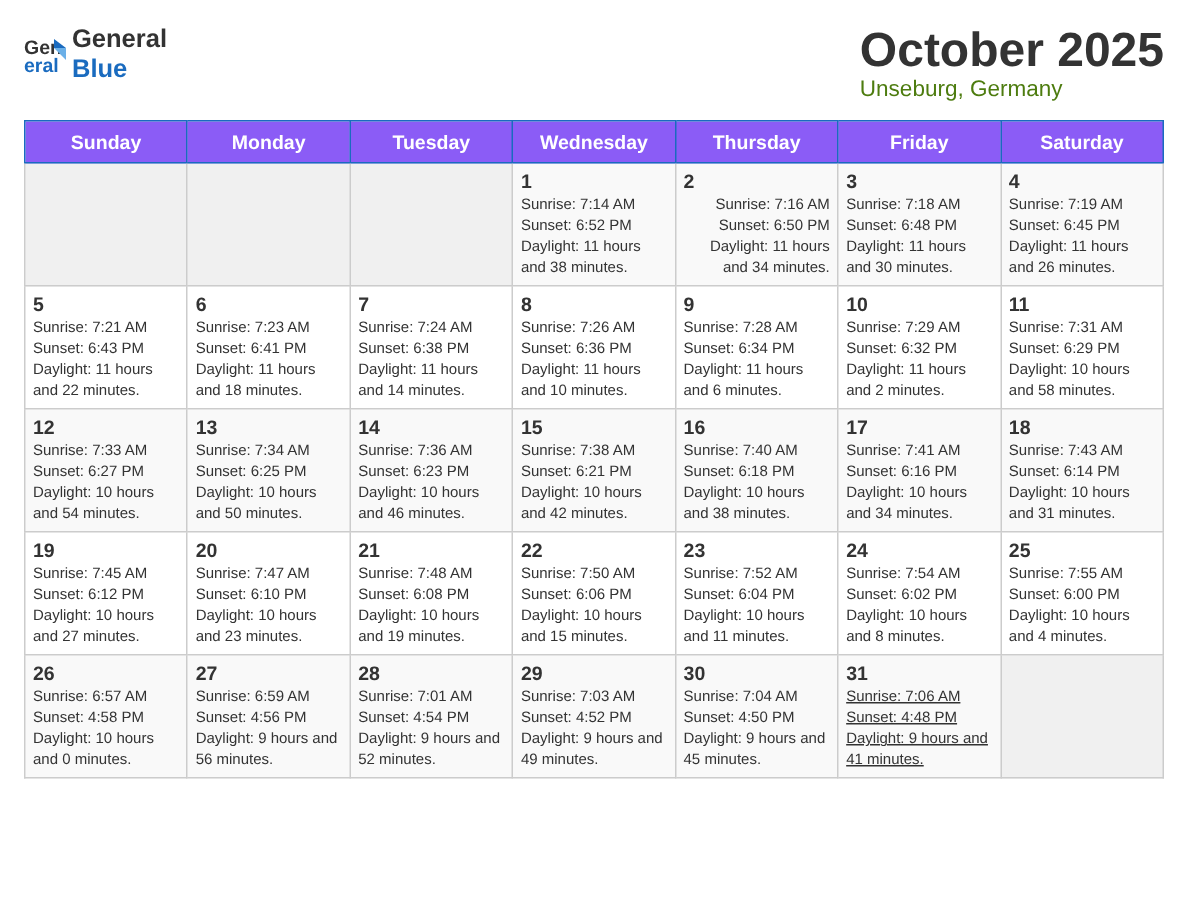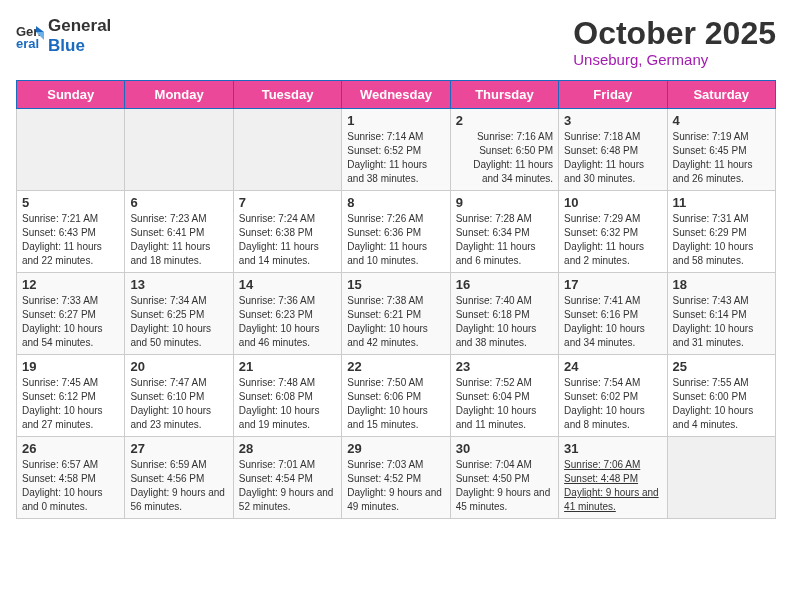--- a/index.html
+++ b/index.html
@@ -29,29 +29,29 @@
       text-align: left;
     }
     .month-title {
       font-size: 32px;
       font-weight: bold;
       color: #333;
       line-height: 1.1;
     }
     .subtitle {
       font-size: 15px;
-      color: #a21caf;
+      color: #4d7c0f;
     }
     table {
       width: 100%;
       border-collapse: collapse;
       table-layout: fixed;
     }
     thead th {
-      background-color: #ec4899;
+      background-color: #8b5cf6;
       color: #fff;
       font-size: 13px;
       font-weight: bold;
       padding: 6px 4px;
       text-align: center;
       border: 1px solid #1a6bbf;
     }
     tbody td {
       border: 1px solid #ccc;
       vertical-align: top;

